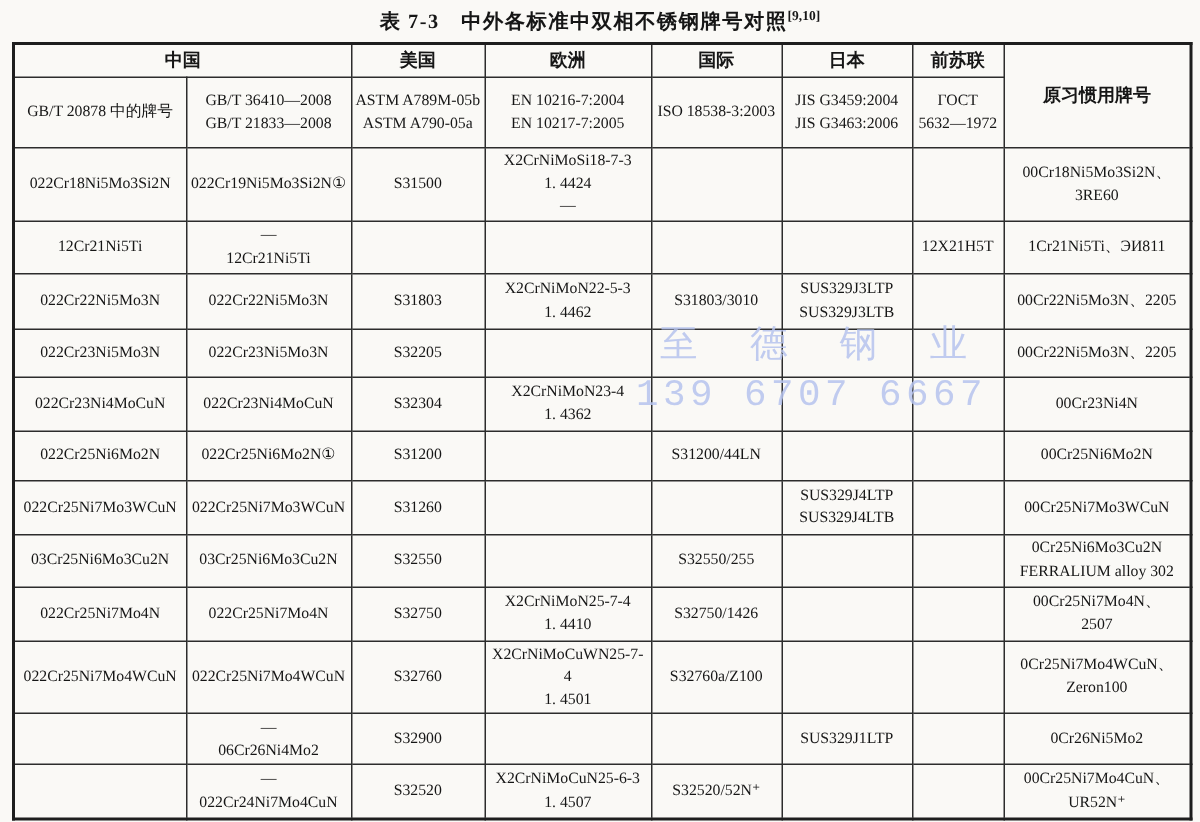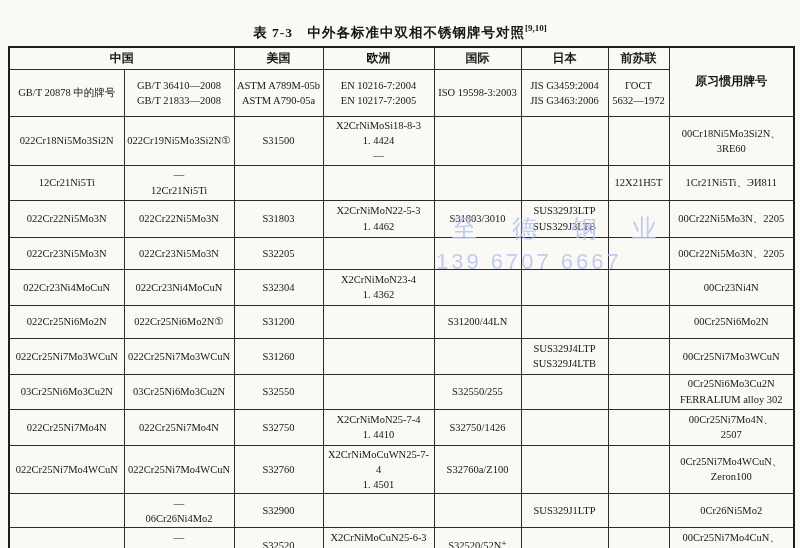--- a/index.html
+++ b/index.html
@@ -8,21 +8,21 @@
     background:#faf9f6;
     font-family:"Liberation Serif","DejaVu Serif",serif;
     color:#161616;
     position:relative;
     overflow:hidden;
   }
   .title{
     text-align:center;
     font-weight:bold;
     font-size:13.5px;
-    padding-top:23px;
+    padding-top:5px;
     letter-spacing:1px;
   }
   .title sup{font-size:9px;font-weight:bold;letter-spacing:0;}
   table.grades{
     border-collapse:collapse;
     table-layout:fixed;
     width:785px;
     margin:4px 0 0 8px;
     border:2px solid #1e1e1e;
   }
@@ -34,38 +34,39 @@
     line-height:1.45;
     padding:1px 2px;
     white-space:pre-line;
     overflow:hidden;
   }
   tr.h1 td{font-weight:bold;font-size:12px;font-family:"Liberation Sans","DejaVu Sans",sans-serif;}
   tr.h2 td{font-size:10.5px;}
   td.legacy-col{font-size:10.5px;margin-top:24px;}
   .watermark{
     position:absolute;
-    left:436px;top:212px;
+    left:424px;top:212px;
     z-index:6;
     pointer-events:none;
     color:#b7c4ee;
     opacity:0.85;
     font-family:"Liberation Sans","DejaVu Sans",sans-serif;
   }
   .wm1{
     font-size:25px;
     letter-spacing:14px;
     margin-left:16px;
     white-space:nowrap;
   }
   .wm2{
-    font-size:22px;
+    font-size:25px;
     letter-spacing:3px;
     margin-top:4px;
     white-space:nowrap;
+    font-family:Liberation Mono, monospace;
   }
 </style>
 </head>
 <body>
 
 <div class="page">
 
   <div class="title">
     <span>表 7-3　中外各标准中双相不锈钢牌号对照</span><sup>[9,10]</sup>
   </div>
@@ -92,31 +93,31 @@
       <td rowspan="2">原习惯用牌号</td>
     </tr>
     <tr class="h2" style="height:47px">
       <td>GB/T 20878 中的牌号</td>
       <td>GB/T 36410—2008
 GB/T 21833—2008</td>
       <td>ASTM A789M-05b
 ASTM A790-05a</td>
       <td>EN 10216-7:2004
 EN 10217-7:2005</td>
-      <td>ISO 19598-3:2003</td>
+      <td>ISO 18538-3:2003</td>
       <td>JIS G3459:2004
 JIS G3463:2006</td>
       <td>ГОСТ
 5632—1972</td>
     </tr>
     <tr style="height:43px">
       <td>022Cr18Ni5Mo3Si2N</td>
       <td>022Cr19Ni5Mo3Si2N①</td>
       <td>S31500</td>
-      <td>X2CrNiMoSi18-8-3
+      <td>X2CrNiMoSi18-7-3
 1. 4424
 —</td>
       <td></td>
       <td></td>
       <td></td>
       <td class="legacy-col">00Cr18Ni5Mo3Si2N、
 3RE60</td>
     </tr>
     <tr style="height:35px">
       <td>12Cr21Ni5Ti</td>

